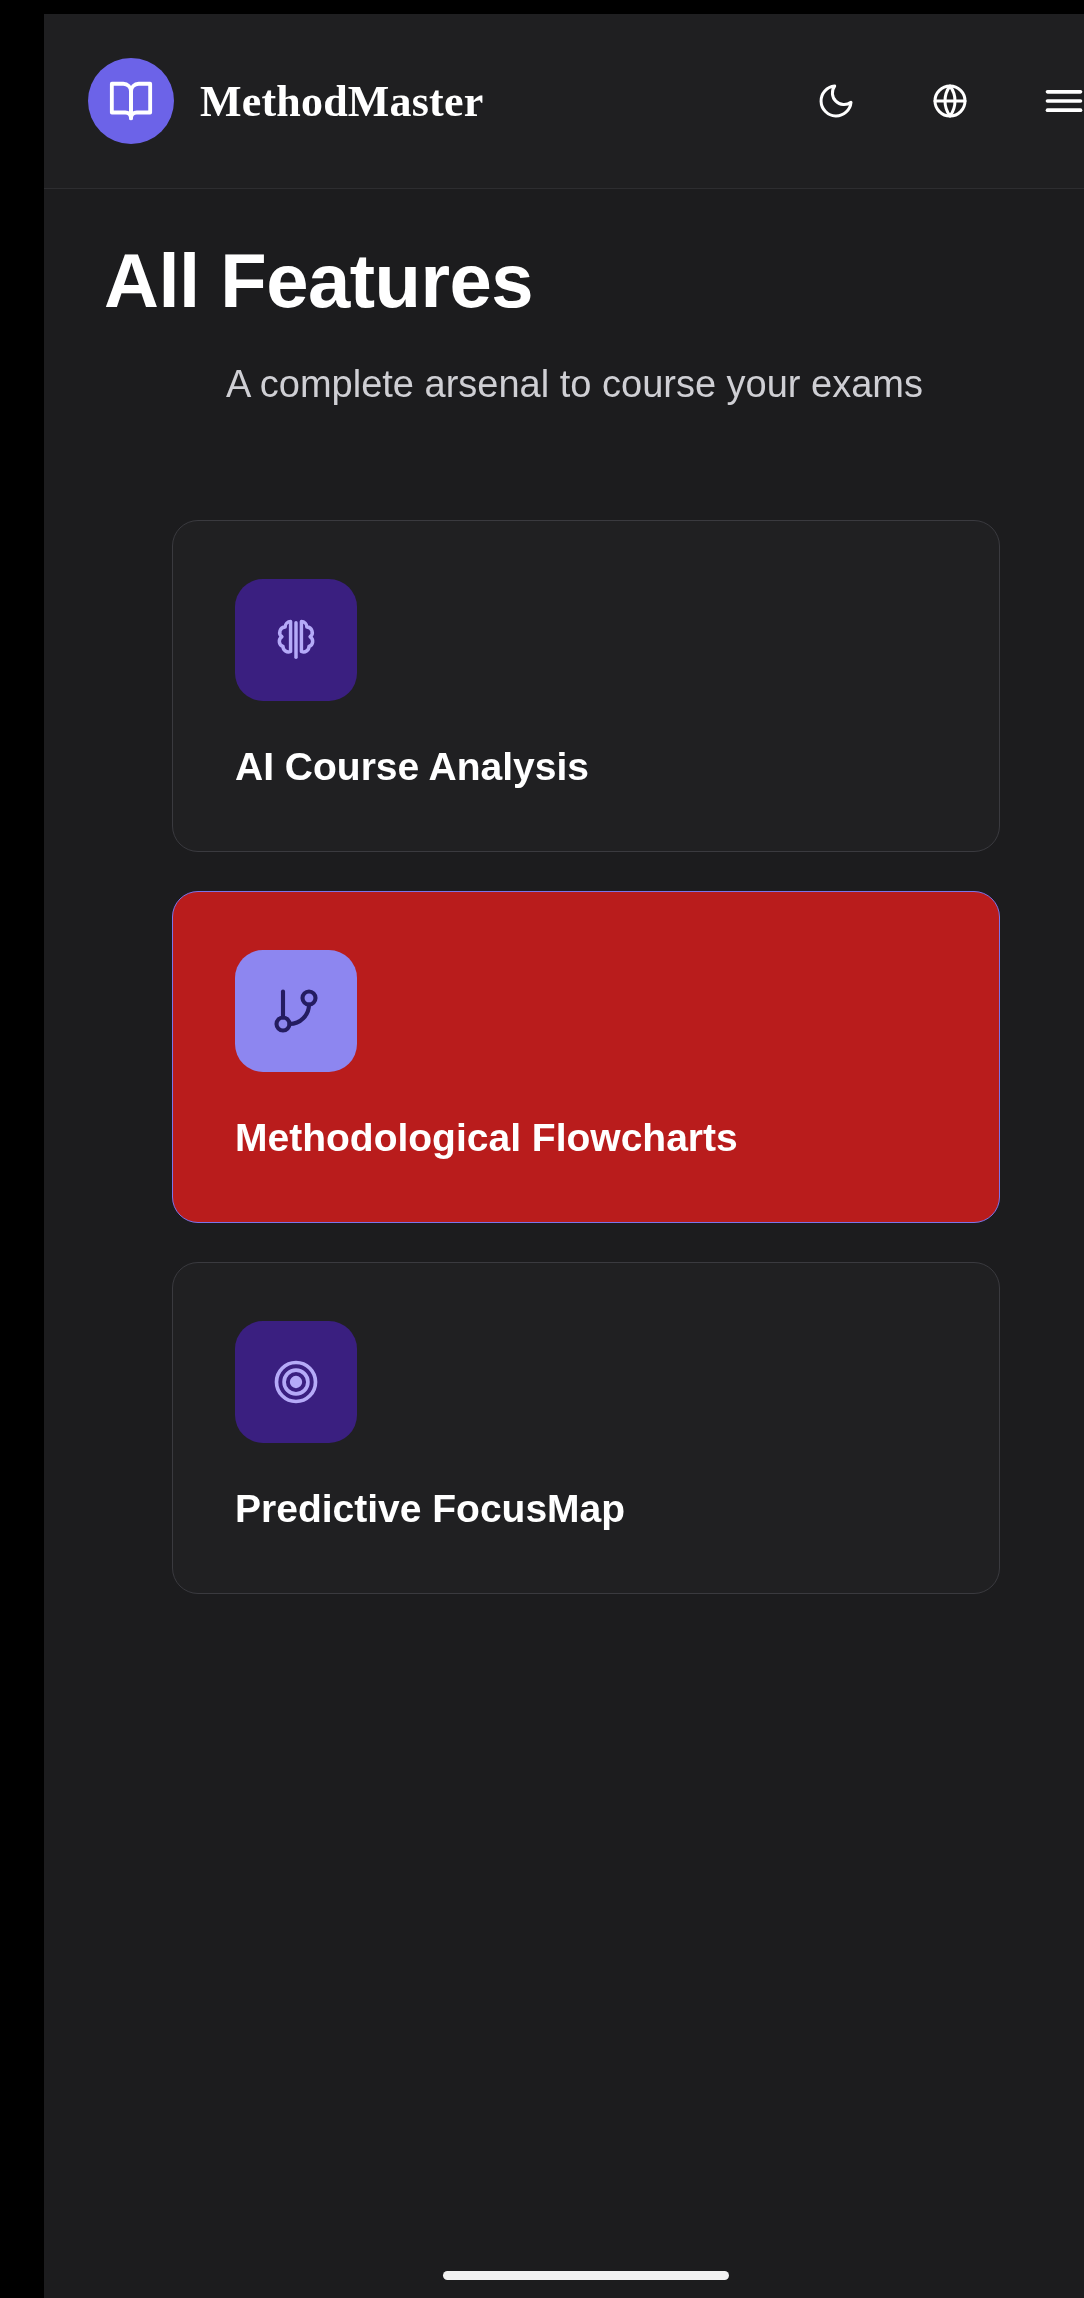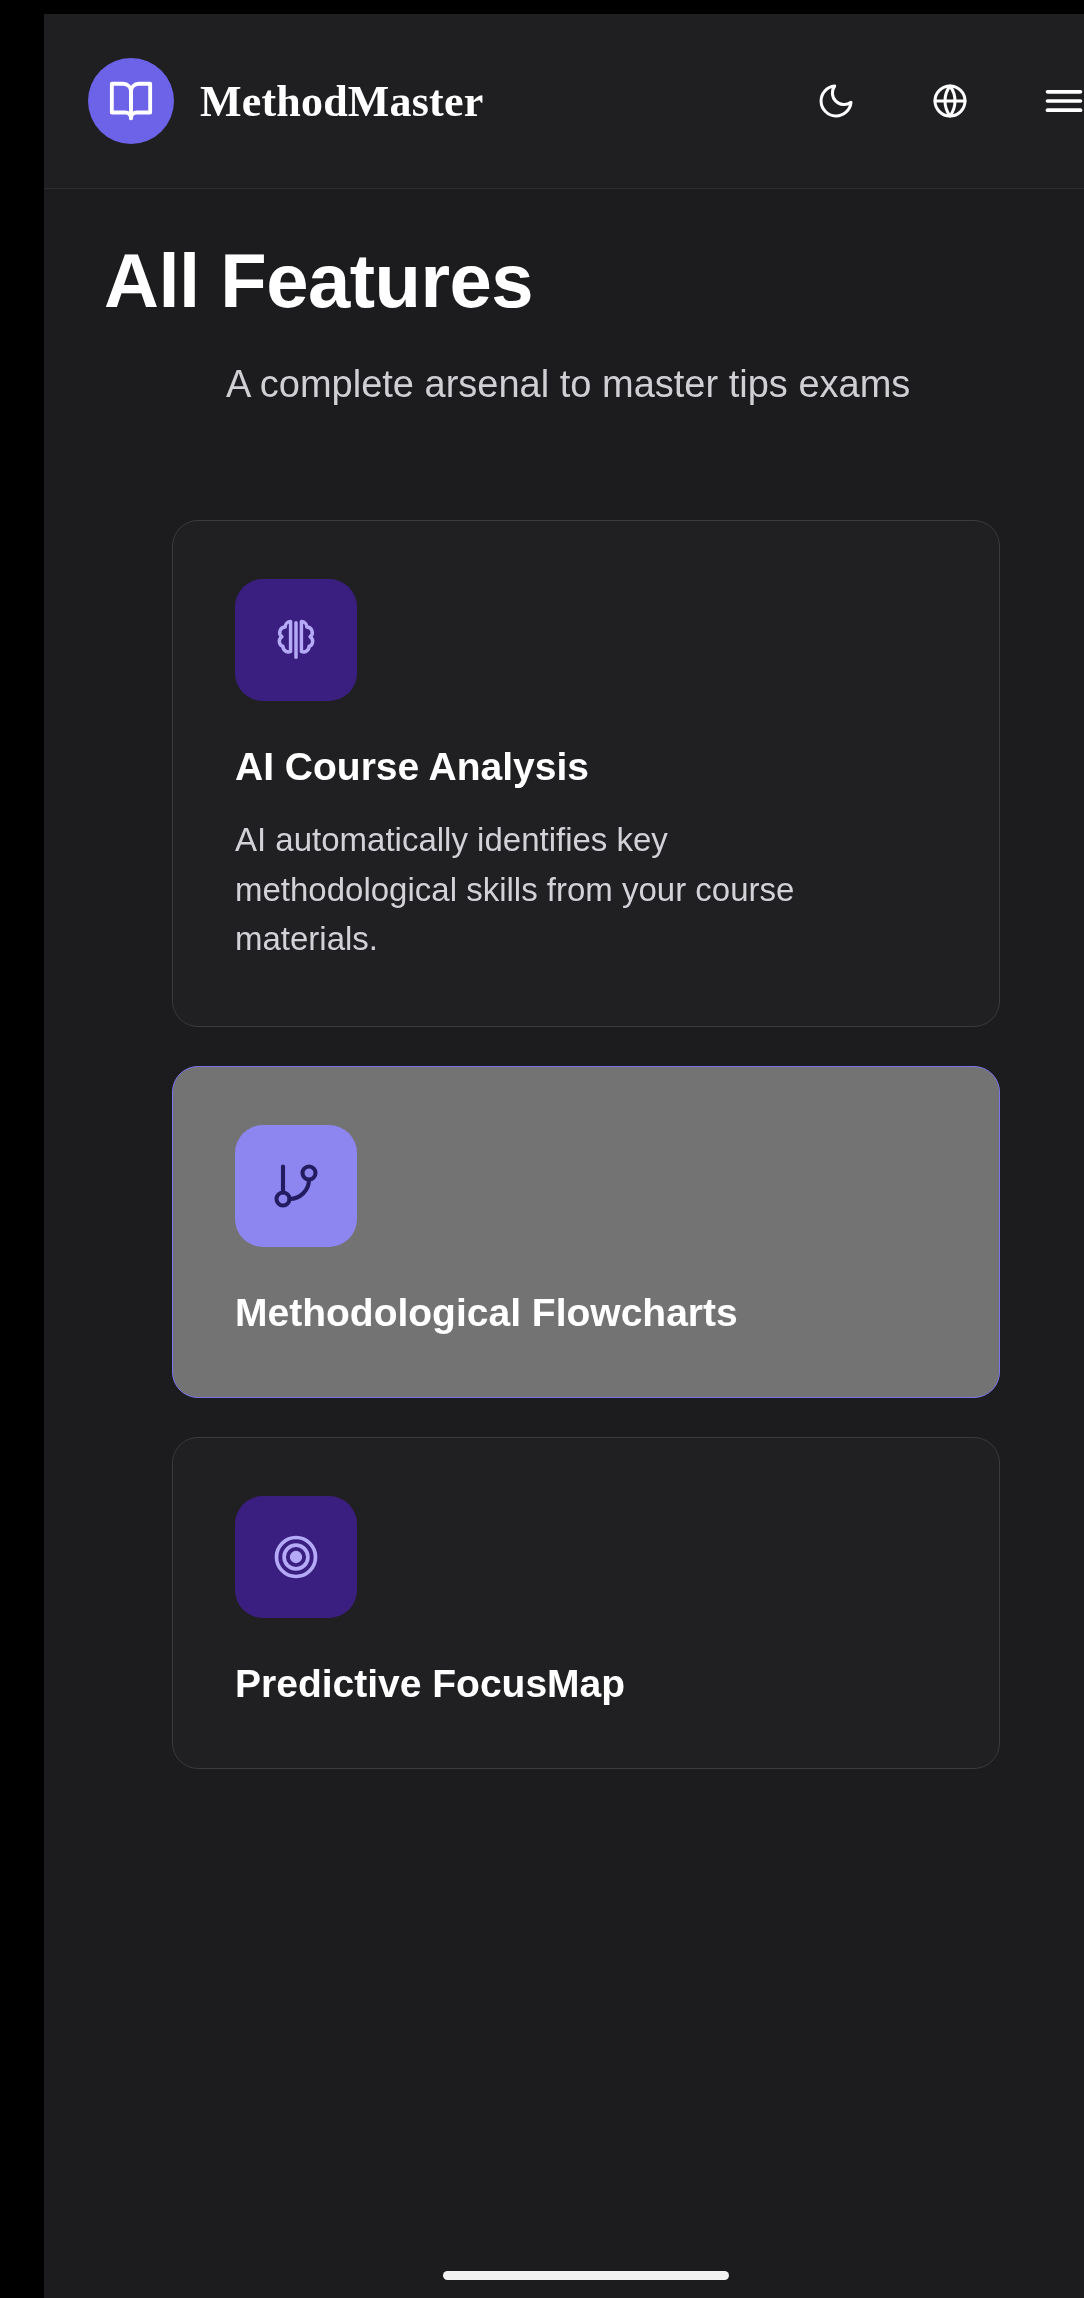--- a/index.html
+++ b/index.html
@@ -116,21 +116,21 @@
     gap: 39px;
   }
   .card {
     border-radius: 26px;
     border: 1px solid #3a3a3f;
     background: #202022;
     padding: 58px 62px 62px;
   }
   .card.highlight {
     border-color: #7b74ea;
-    background: #737373;
+    background: #b91c1c;
   }
   .card-icon {
     width: 122px;
     height: 122px;
     border-radius: 28px;
     display: flex;
     align-items: center;
     justify-content: center;
   }
   .card-icon.dark { background: #3a1f80; }
@@ -199,35 +199,34 @@
             <line x1="3" y1="7" x2="21" y2="7"></line>
             <line x1="3" y1="12" x2="21" y2="12"></line>
             <line x1="3" y1="17" x2="21" y2="17"></line>
           </svg>
         </button>
       </div>
     </div>
 
     <div class="page-head">
       <div class="page-title">All Features</div>
-      <div class="page-sub">A complete arsenal to master tips exams</div>
+      <div class="page-sub">A complete arsenal to course your exams</div>
     </div>
 
     <div class="cards">
 
       <div class="card">
         <div class="card-icon dark">
           <svg width="52" height="52" viewBox="0 0 24 24" fill="none" stroke="#b5aaf8" stroke-width="1.6" stroke-linecap="round" stroke-linejoin="round">
             <path d="M9.5 3.5A2.5 2.5 0 0 0 7 6a2.5 2.5 0 0 0-1.5 4.5A2.5 2.5 0 0 0 6 15a2.5 2.5 0 0 0 3.5 2.3V3.5z"></path>
             <path d="M14.5 3.5A2.5 2.5 0 0 1 17 6a2.5 2.5 0 0 1 1.5 4.5A2.5 2.5 0 0 1 18 15a2.5 2.5 0 0 1-3.5 2.3V3.5z"></path>
             <line x1="12" y1="4" x2="12" y2="20"></line>
           </svg>
         </div>
         <div class="card-title">AI Course Analysis</div>
-        <div class="card-desc">AI automatically identifies key methodological skills from your course materials.</div>
       </div>
 
       <div class="card highlight">
         <div class="card-icon light">
           <svg width="52" height="52" viewBox="0 0 24 24" fill="none" stroke="#241c60" stroke-width="1.9" stroke-linecap="round" stroke-linejoin="round">
             <line x1="6" y1="3" x2="6" y2="15"></line>
             <circle cx="18" cy="6" r="3"></circle>
             <circle cx="6" cy="18" r="3"></circle>
             <path d="M18 9a9 9 0 0 1-9 9"></path>
           </svg>

